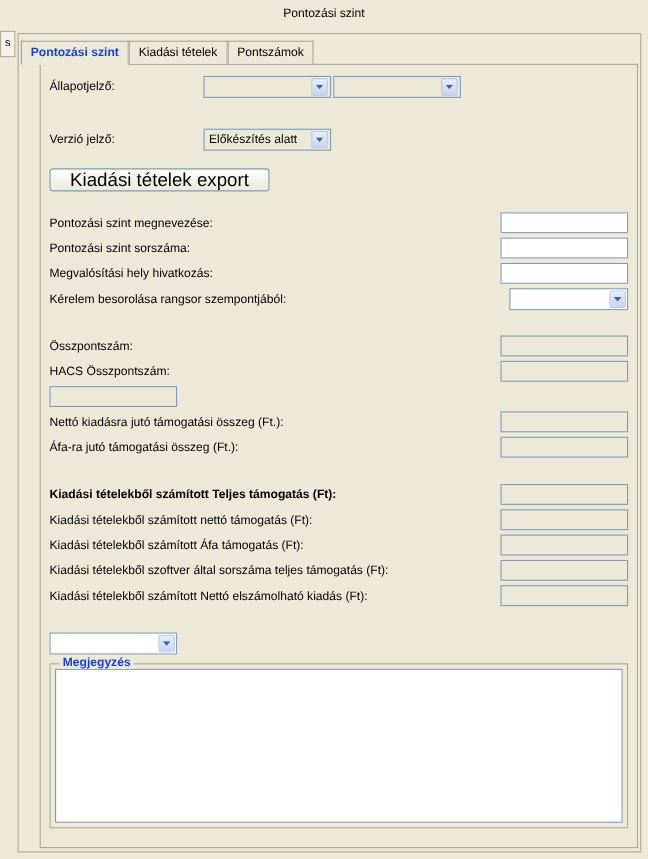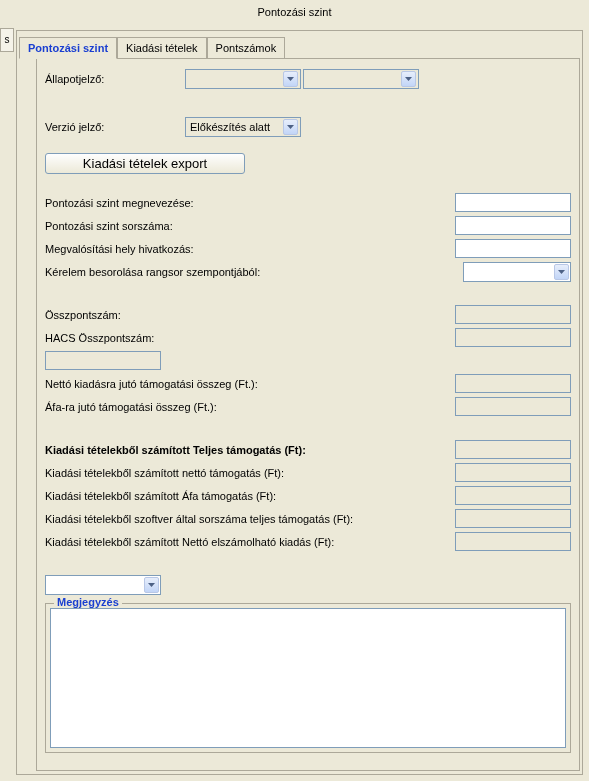--- a/index.html
+++ b/index.html
@@ -101,21 +101,21 @@
       align-items: center;
       justify-content: center;
     }
     .select-arrow svg { width: 7px; height: 4px; }
     .export-btn {
       width: 200px;
       height: 21px;
       border: 1px solid #7f9db9;
       border-radius: 3px;
       background: linear-gradient(#fefefe, #ece9d8);
-      font-size: 13px;
+      font-size: 17px;
       cursor: pointer;
       margin-bottom: 18px;
       margin-top: 12px;
     }
     .form-row {
       display: flex;
       align-items: center;
       margin-bottom: 2px;
       min-height: 21px;
     }

